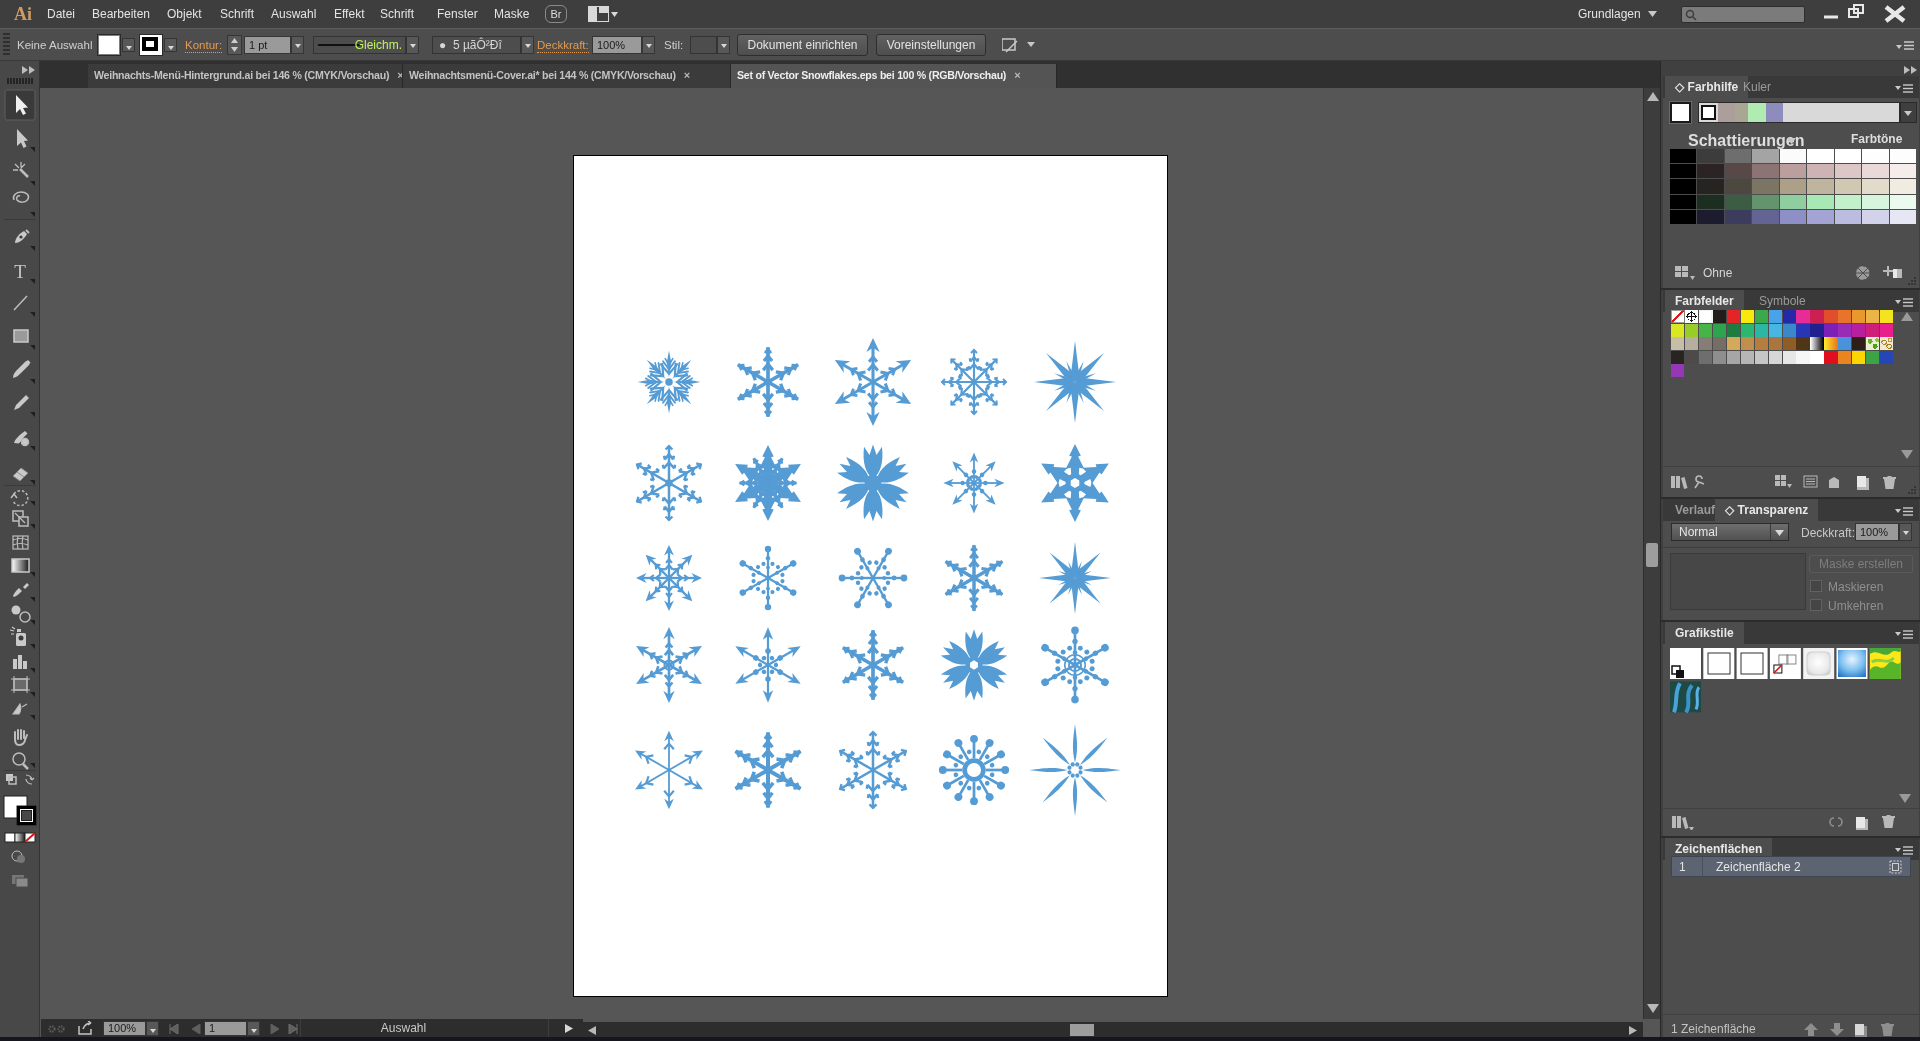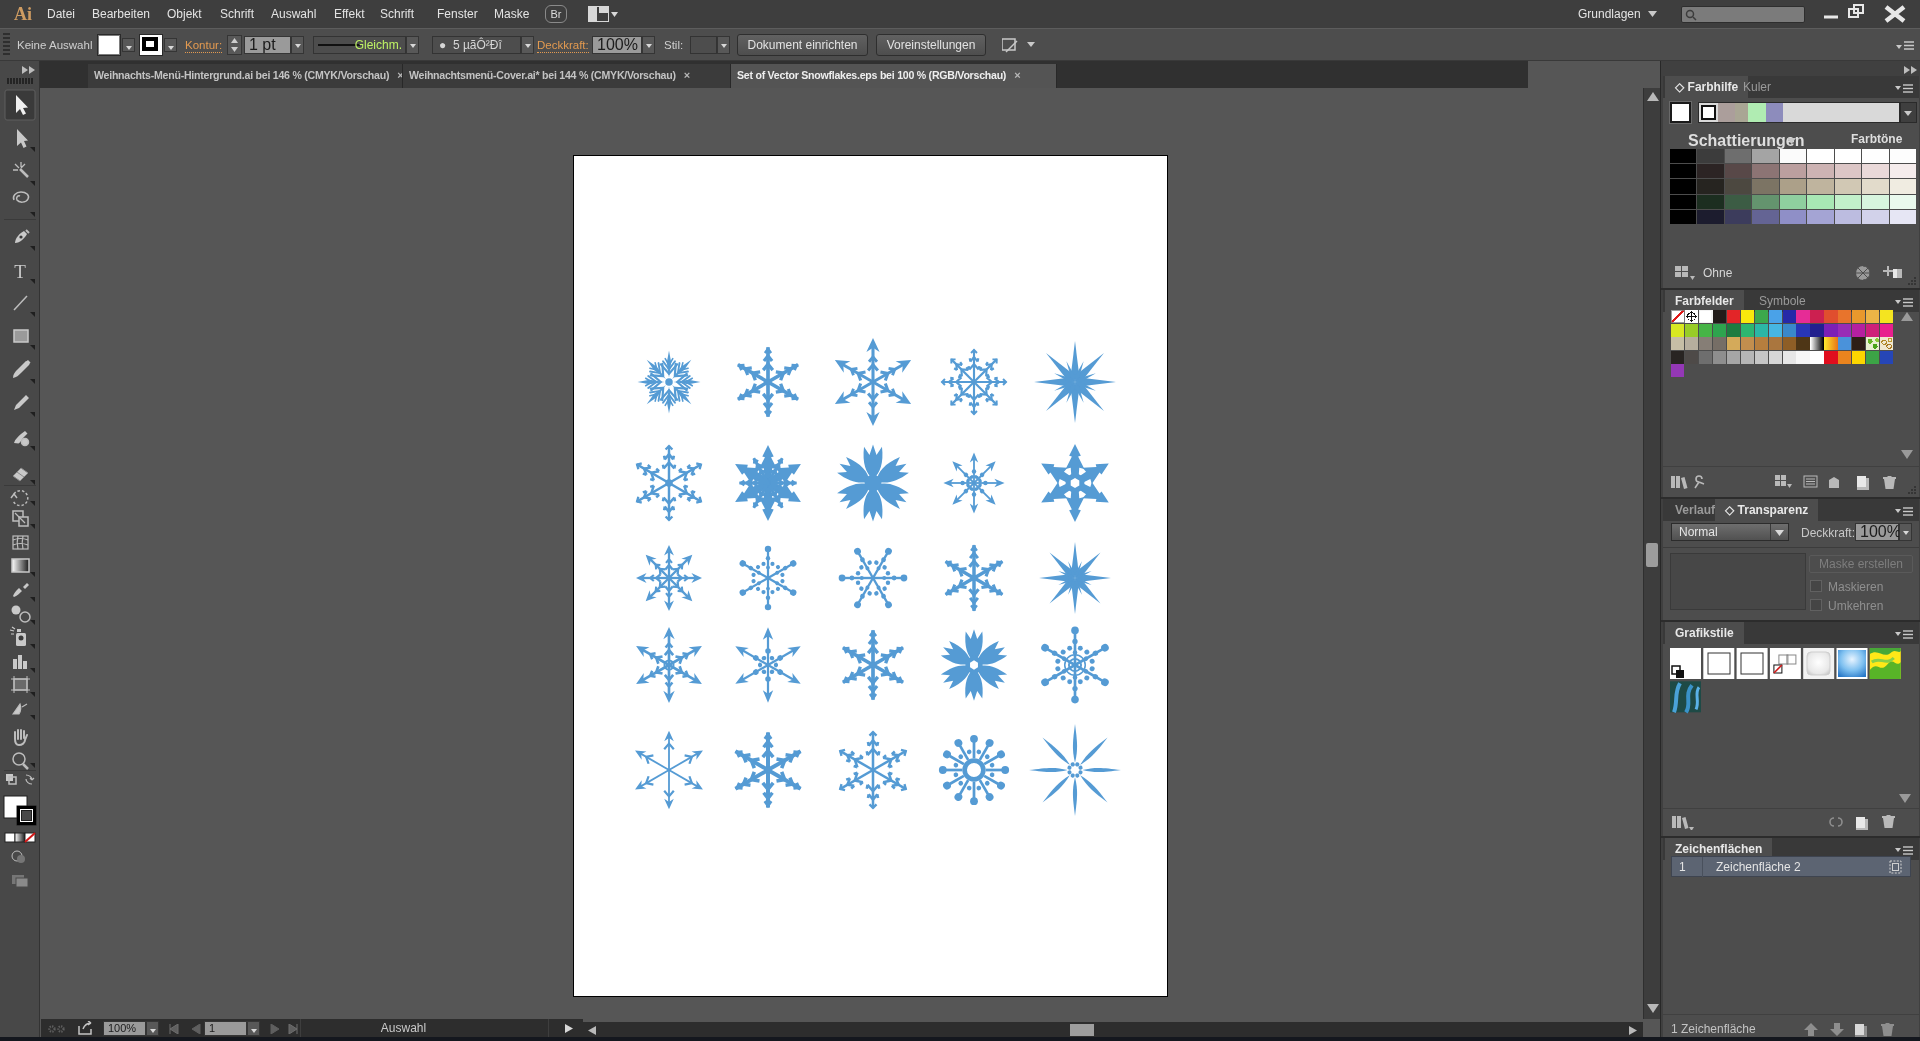--- a/index.html
+++ b/index.html
@@ -8,26 +8,26 @@
 .abs{position:absolute;}
 
 #menubar{position:absolute;left:0;top:0;width:1920px;height:28px;background:#3e3e3e;}
 #menubar .mi{position:absolute;top:0;height:28px;line-height:28px;color:#e4e4e4;font-size:12px;}
 #ailogo{position:absolute;left:14px;top:4px;font-size:18px;font-weight:bold;color:#cf9c62;font-family:"Liberation Serif",serif;}
 .brbtn{position:absolute;left:545px;top:5px;width:22px;height:18px;border:1px solid #8a8a8a;border-radius:6px;color:#dcdcdc;font-size:11px;text-align:center;line-height:16px;}
 
 #controlbar{position:absolute;left:0;top:28px;width:1920px;height:33px;background:#4d4d4d;border-top:1px solid #5d5d5d;border-bottom:1px solid #393939;}
 #controlbar .lbl{position:absolute;color:#cfcfcf;font-size:11.5px;top:10px;}
 #controlbar .orange{color:#e39a50;}
-.field{position:absolute;background:#9a9a9a;border:1px solid #353535;color:#1c1c1c;font-size:16px;height:18px;line-height:16px;padding-left:4px;top:7px;}
+.field{position:absolute;background:#9a9a9a;border:1px solid #353535;color:#1c1c1c;font-size:11px;height:18px;line-height:16px;padding-left:4px;top:7px;}
 .ddbtn{position:absolute;width:13px;height:18px;background:#585858;border:1px solid #353535;top:7px;}
 .ddbtn:after{content:"";position:absolute;left:3px;top:7px;border-left:3.5px solid transparent;border-right:3.5px solid transparent;border-top:4px solid #d8d8d8;}
 .cbtn{position:absolute;top:5px;height:22px;background:linear-gradient(#616161,#4e4e4e);border:1px solid #2e2e2e;border-radius:3px;color:#e2e2e2;font-size:12px;text-align:center;}
 
-#tabbar{position:absolute;left:0;top:61px;width:1528px;height:27px;background:#303030;}
+#tabbar{position:absolute;left:0;top:61px;width:1920px;height:27px;background:#303030;}
 .dtab{position:absolute;top:3px;height:24px;line-height:23px;font-size:10.6px;font-weight:bold;letter-spacing:-0.25px;color:#c3c3c3;background:#3b3b3b;border-right:1px solid #282828;padding:0 6px;white-space:nowrap;overflow:hidden;}
 .dtab .x{color:#b8b8b8;margin-left:8px;font-size:11px;}
 .dtab.active{background:#545454;color:#efefef;}
 
 #toolbar{position:absolute;left:0;top:61px;width:40px;height:977px;background:#484848;border-right:1px solid #333;}
 
 #canvas{position:absolute;left:41px;top:88px;width:1602px;height:931px;background:#565656;}
 #artboard{position:absolute;left:532px;top:67px;width:595px;height:842px;background:#ffffff;border:1px solid #000;}
 
 #vscroll{position:absolute;left:1643px;top:88px;width:17px;height:931px;background:#3d3d3d;border-left:1px solid #2f2f2f;}

